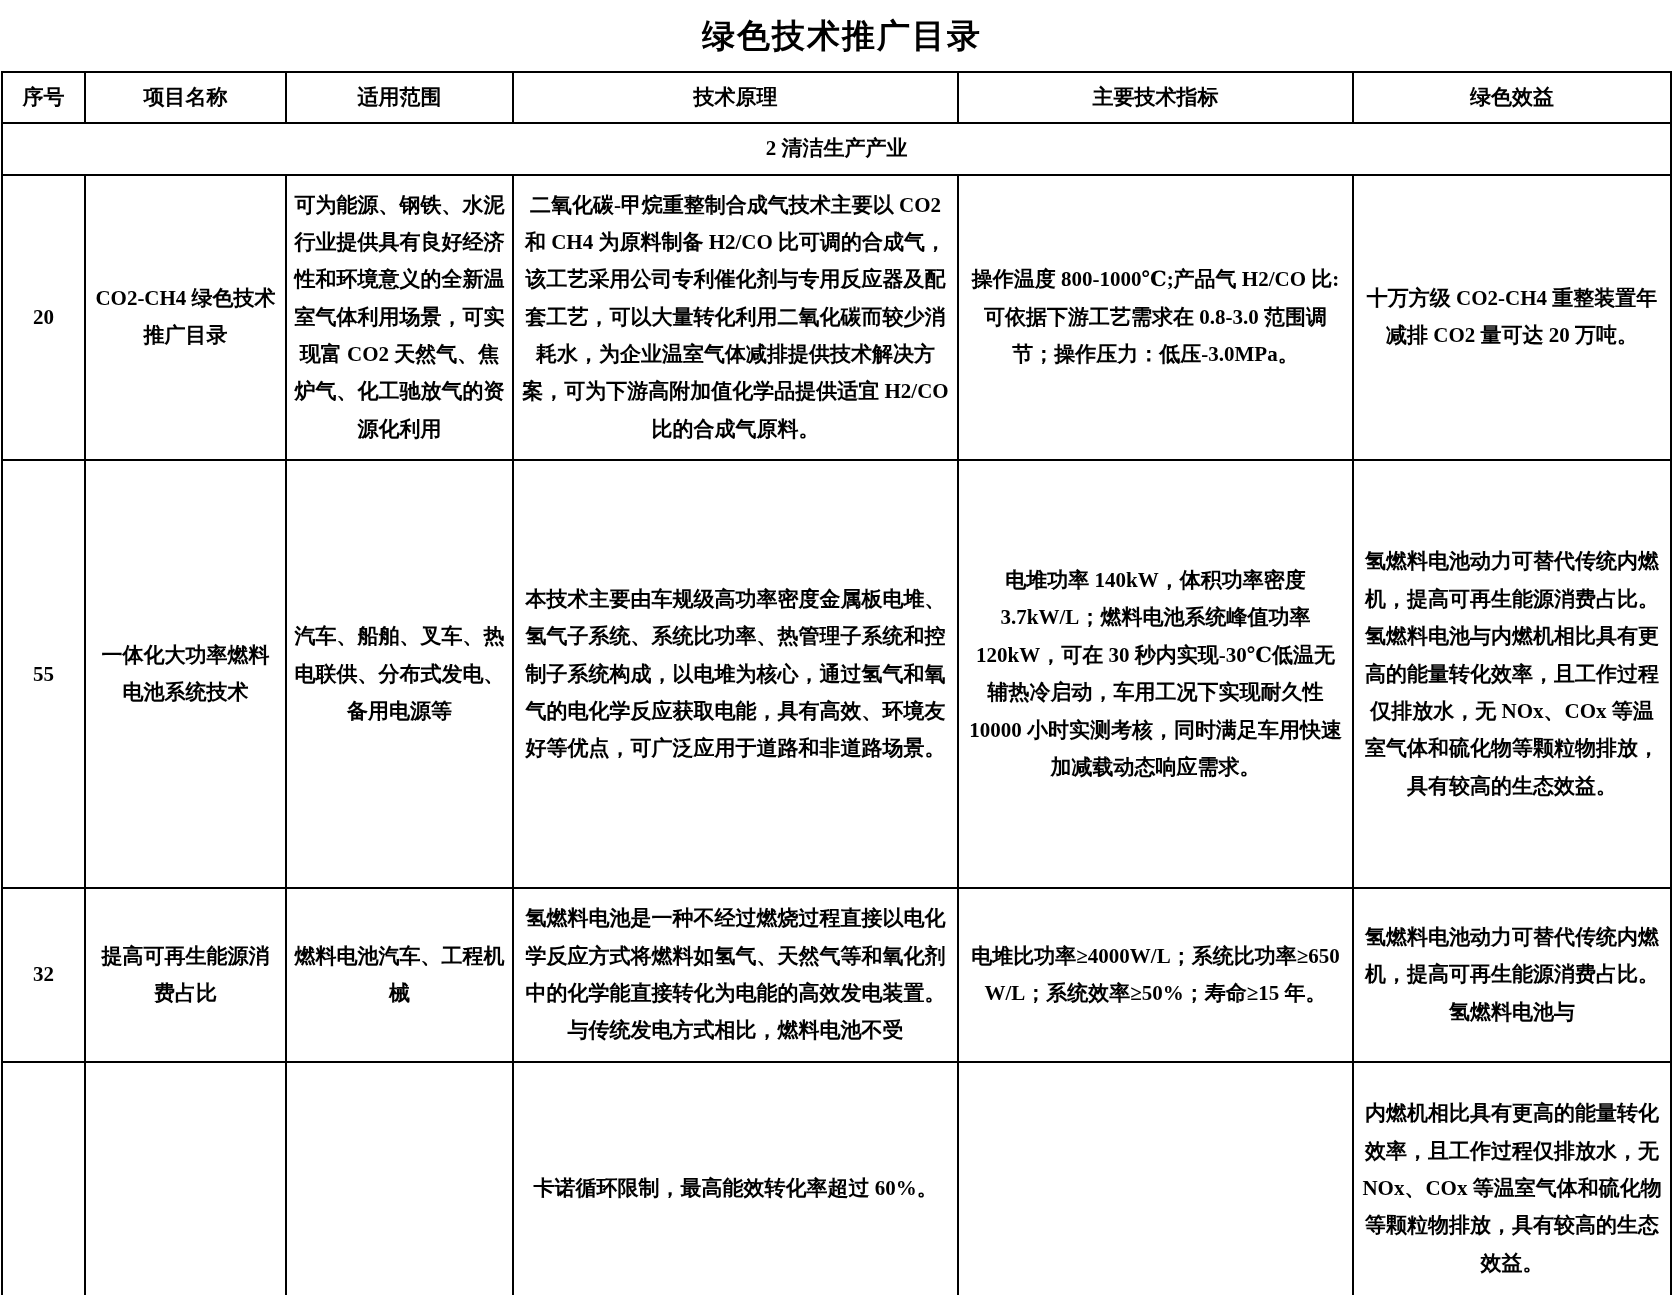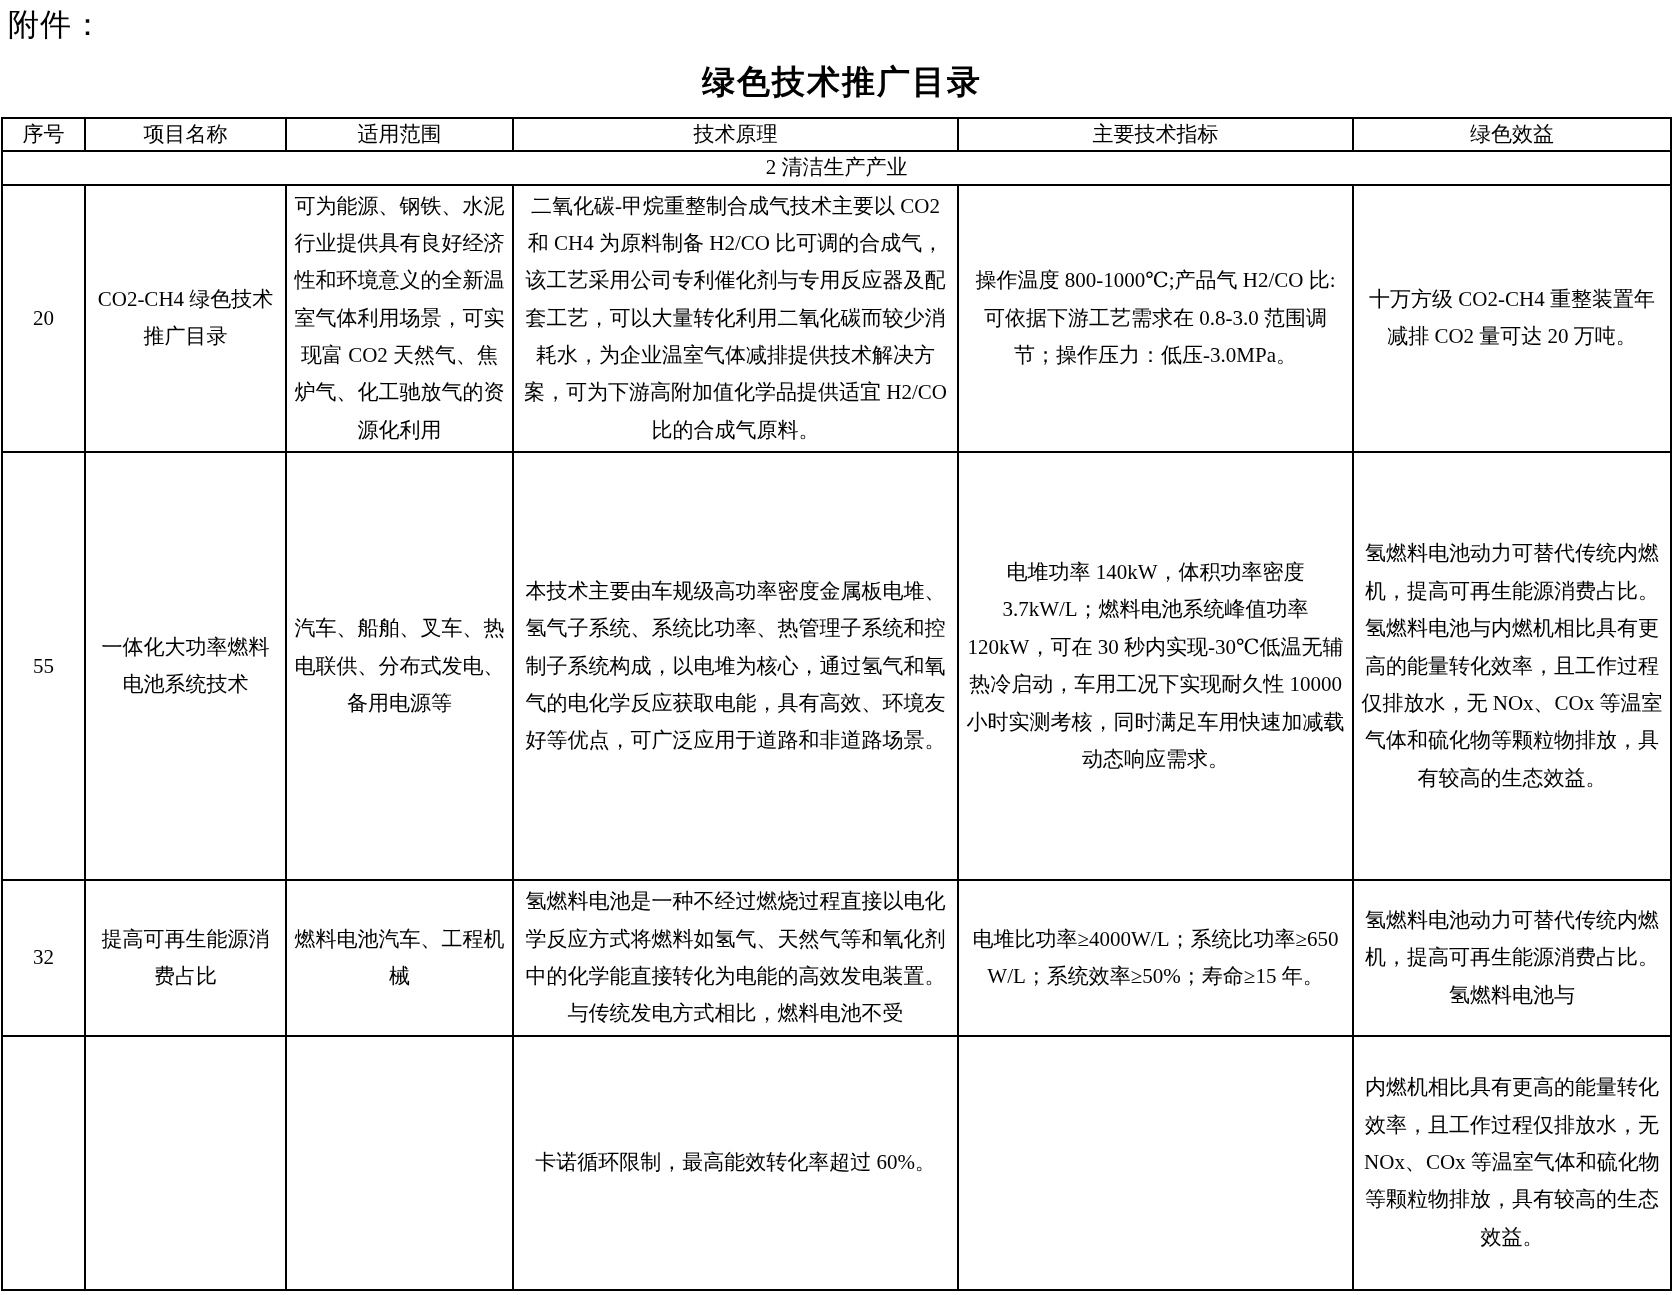--- a/index.html
+++ b/index.html
@@ -12,41 +12,40 @@
   }
   .doc-title{
     text-align:center;font-size:33px;font-weight:bold;letter-spacing:2px;
     margin:14px 0 12px 12px;
   }
   table.catalog{
     border-collapse:collapse;table-layout:fixed;width:1669px;margin-left:1px;
   }
   table.catalog th,table.catalog td{
     border:2px solid #000000;
-    font-size:21px;line-height:1.78;font-weight:normal;
+    font-size:21px;line-height:1.78;font-weight:bold;
     text-align:center;vertical-align:middle;
-    padding:2px 7px;overflow:hidden;
+    padding:11px 7px;overflow:hidden;
   }
   tr.r-head{height:29px;}
   tr.r-head th{line-height:1.3;}
   tr.r-sec{height:31px;}
   tr.r-sec td{line-height:1.3;}
   tr.r-20{height:243px;}
   tr.r-31{height:428px;}
   tr.r-32{height:146px;}
   tr.r-cont{height:254px;}
   td.vtop{vertical-align:top;}
   .scope-20{line-height:1.67;}
 </style>
 </head>
 <body>
 
 <div>
 
-  <div class="attachment">附件：</div>
 
   <div class="doc-title">绿色技术推广目录</div>
 
   <table class="catalog">
     <colgroup>
       <col style="width:83px">
       <col style="width:201px">
       <col style="width:227px">
       <col style="width:445px">
       <col style="width:395px">

